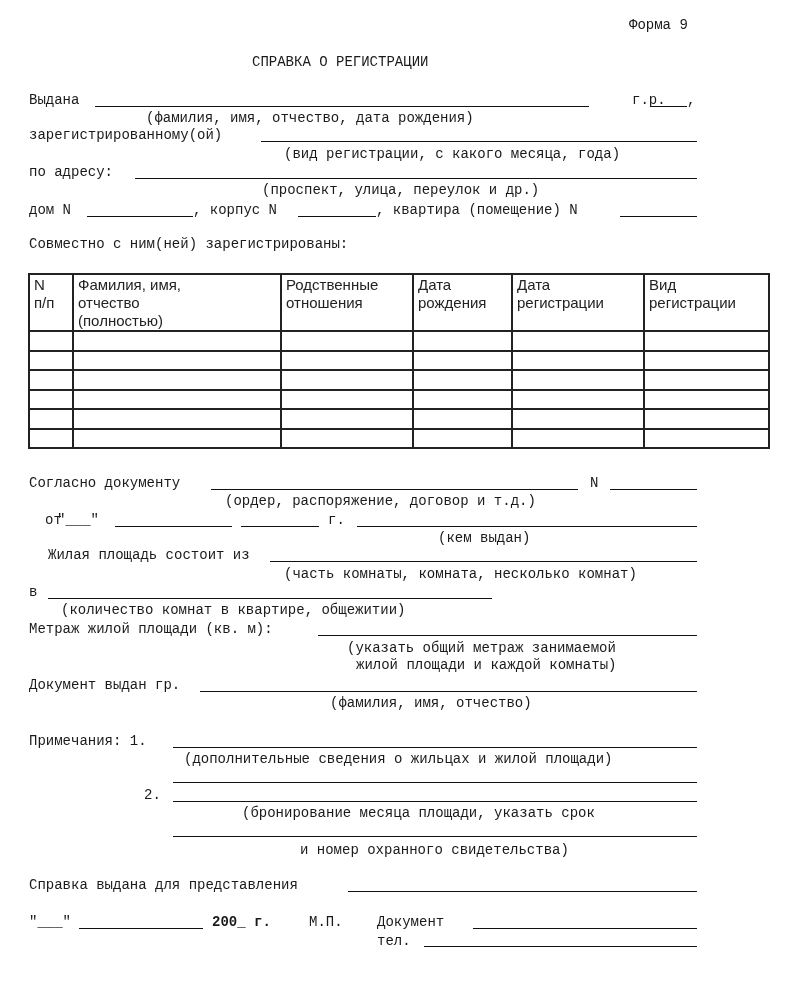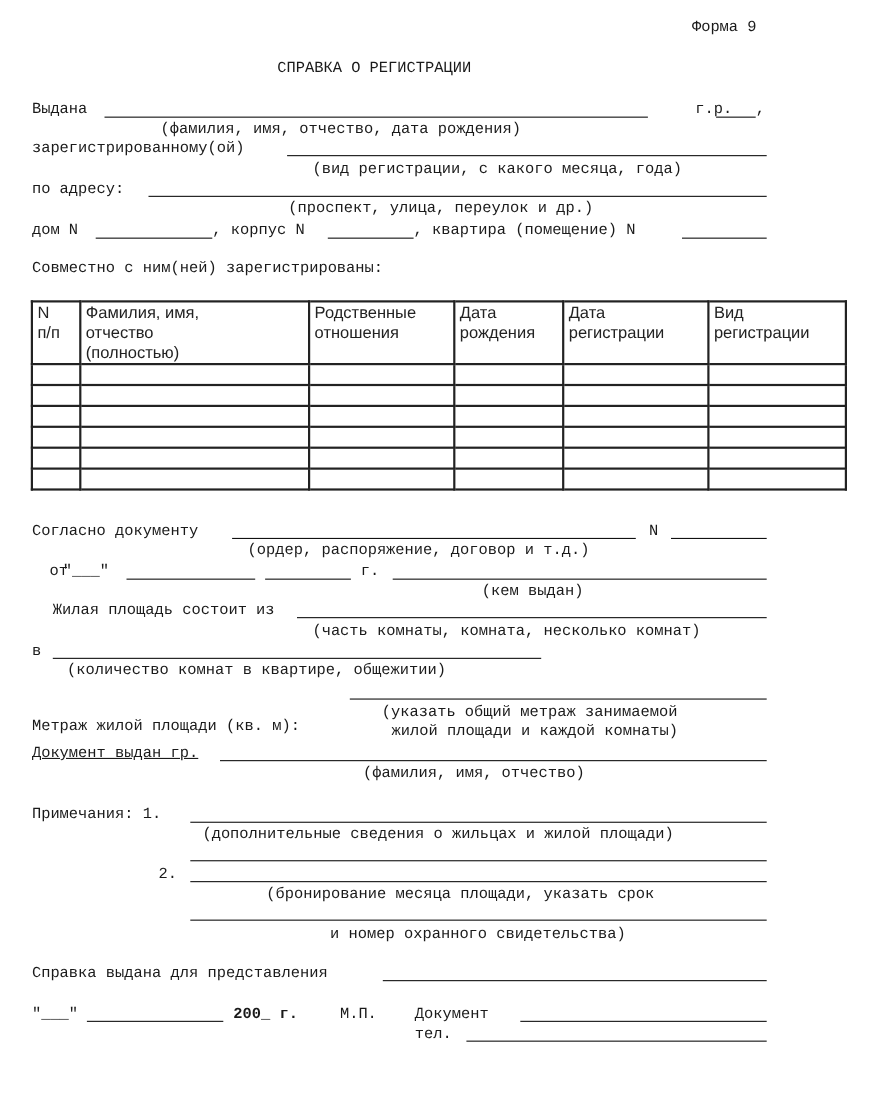--- a/index.html
+++ b/index.html
@@ -130,26 +130,26 @@
 <div class="t" style="left:438px;top:530px;">(кем выдан)</div>
 
 <div class="t" style="left:12px;top:547px;margin-left:36px;">Жилая площадь состоит из</div>
 <input class="fld" style="left: 270px; top: 547px; width: 427px;" value="">
 <div class="t" style="left:284px;top:566px;">(часть комнаты, комната, несколько комнат)</div>
 
 <div class="t" style="left:29px;top:584px;">в</div>
 <input class="fld" style="left: 48px; top: 584px; width: 444px;" value="">
 <div class="t" style="left:61px;top:602px;">(количество комнат в квартире, общежитии)</div>
 
-<div class="t" style="left:29px;top:621px;margin-top:32px;">Метраж жилой площади (кв. м):</div>
+<div class="t" style="left:29px;top:621px;">Метраж жилой площади (кв. м):</div>
 <input class="fld" style="left: 318px; top: 621px; width: 379px;" value="">
 <div class="t" style="left:347px;top:640px;">(указать общий метраж занимаемой</div>
 <div class="t" style="left:356px;top:657px;">жилой площади и каждой комнаты)</div>
 
-<div class="t" style="left:29px;top:677px;text-decoration:underline;">Документ выдан гр.</div>
+<div class="t" style="left:29px;top:677px;">Документ выдан гр.</div>
 <input class="fld" style="left: 200px; top: 677px; width: 497px;" value="">
 <div class="t" style="left:330px;top:695px;">(фамилия, имя, отчество)</div>
 
 <div class="t" style="left:29px;top:733px;">Примечания: 1.</div>
 <input class="fld" style="left: 173px; top: 733px; width: 524px;" value="">
 <div class="t" style="left:184px;top:751px;">(дополнительные сведения о жильцах и жилой площади)</div>
 <input class="fld" style="left: 173px; top: 768px; width: 524px;" value="">
 
 <div class="t" style="left:144px;top:787px;">2.</div>
 <input class="fld" style="left: 173px; top: 787px; width: 524px;" value="">

